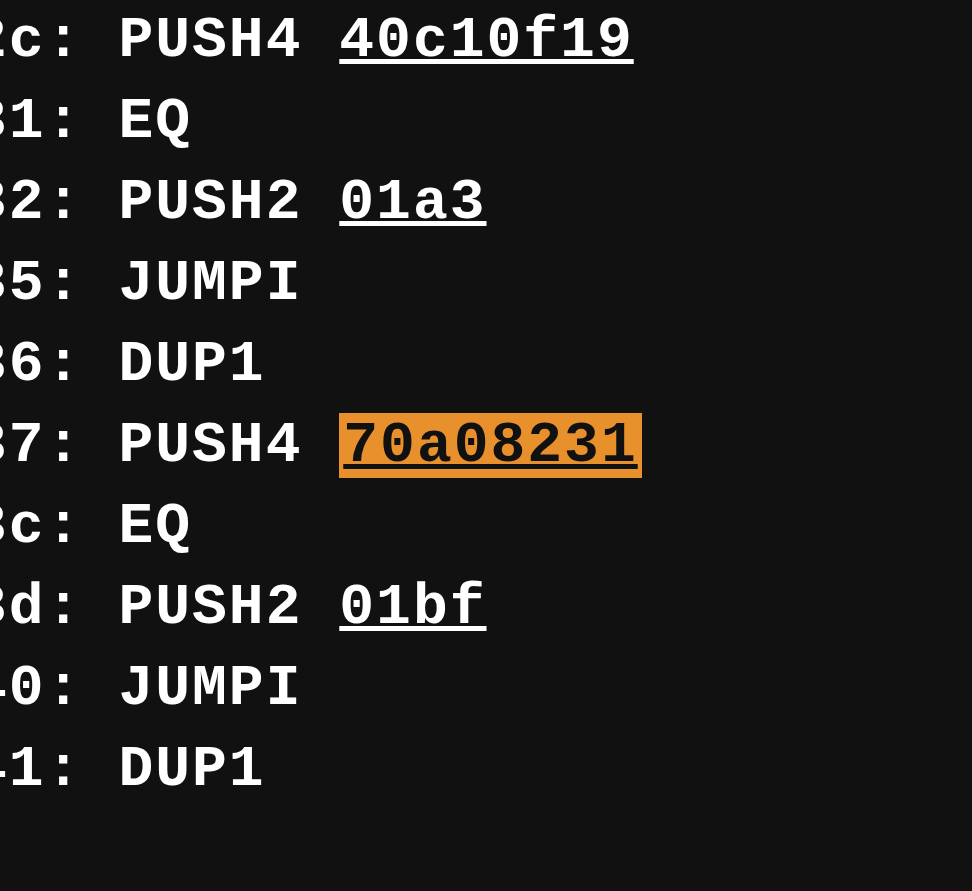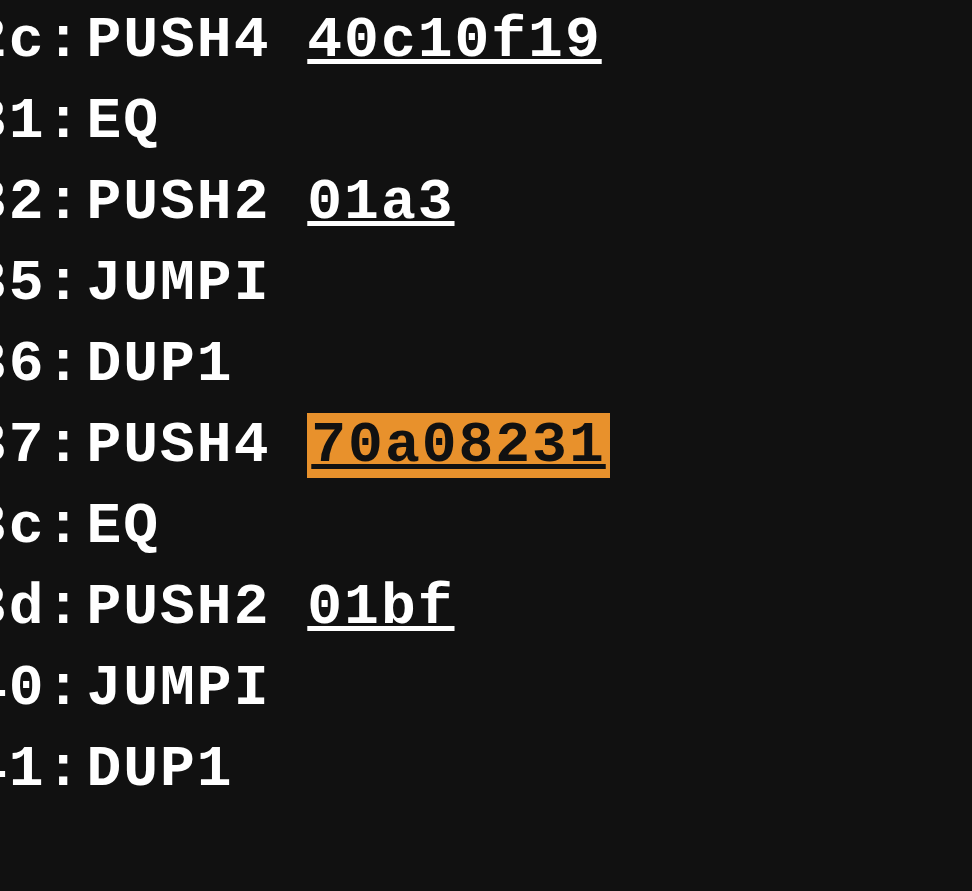--- a/index.html
+++ b/index.html
@@ -25,21 +25,21 @@
       margin-left: -28px;
     }
     .addr {
       display: inline;
     }
     .colon {
       display: inline;
     }
     .opcode {
       display: inline;
-      margin-left: 4px;
+      margin-left: 36px;
     }
     .operand {
       display: inline;
       text-decoration: underline;
     }
     .highlight {
       background-color: #e8912c;
       color: #111111;
       padding: 0 4px;
     }

